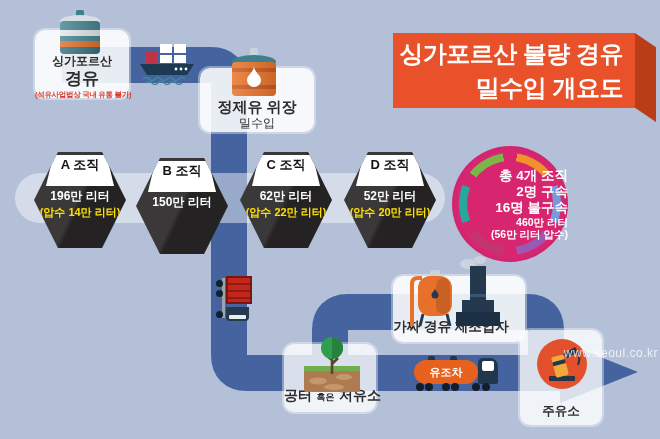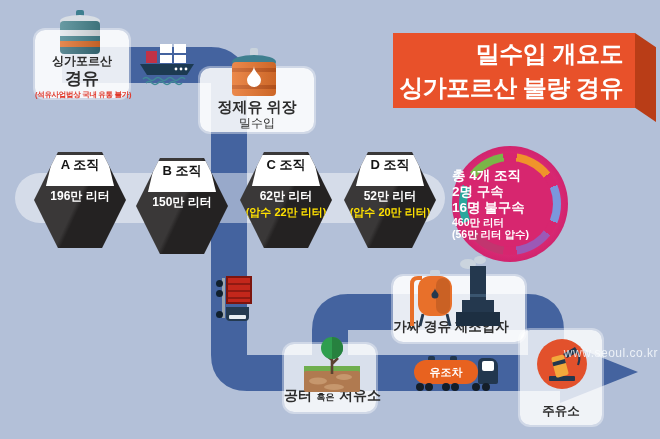--- a/index.html
+++ b/index.html
@@ -58,21 +58,21 @@
   
   .summary{position:absolute;left:452px;top:146px;width:116px;height:116px;border-radius:50%;
     background:radial-gradient(circle,#da2a74 58%,#bd1660 100%);z-index:4;}
   .summary .ring{position:absolute;inset:7px;border-radius:50%;
     background:conic-gradient(#d7266f 0 8deg,#f0932b 8deg 52deg,#d7266f 52deg 68deg,
       #7b97dd 68deg 112deg,#d7266f 112deg 128deg,#9b59b6 128deg 172deg,#d7266f 172deg 188deg,
       #c2356f 188deg 232deg,#d7266f 232deg 248deg,#28a79c 248deg 292deg,#d7266f 292deg 308deg,
       #7ab648 308deg 352deg,#d7266f 352deg 360deg);}
   .summary .ring-inner{position:absolute;inset:15px;border-radius:50%;background:#d7266f;}
   .summary .stxt{position:absolute;inset:0;display:flex;flex-direction:column;justify-content:center;
-    align-items:flex-start;color:#fff;font-weight:bold;text-align:center;}
+    align-items:flex-end;color:#fff;font-weight:bold;text-align:center;}
   .stxt .big{font-size:13.5px;line-height:16px;}
   .stxt .small{font-size:10.5px;line-height:12px;}
 
   
   .icon{position:absolute;z-index:4;}
 
   
   .drum1{left:57px;top:10px;width:46px;height:46px;}
   .drum1 .cap{position:absolute;left:19px;top:0;width:8px;height:8px;background:#3e7f8f;border-radius:2px;}
   .drum1 .lid{position:absolute;left:3px;top:5px;width:40px;height:12px;border-radius:50%;background:#d8dee4;}
@@ -125,22 +125,22 @@
     <path d="M62 65 H211 Q229 65 229 83 V355 Q229 373 247 373 H578"></path>
     <path d="M330 391 V330 Q330 312 348 312 H528 Q546 312 546 330 V391"></path>
     <polygon points="560,341 638,372 560,403"></polygon>
   </svg>
 
   <div class="light-band"></div>
 
   <div class="title-fold"></div>
   <div class="title-banner">
     <div class="title-text">
+      <div>싱가포르산 불량 경유</div>
       <div>밀수입 개요도</div>
-      <div>싱가포르산 불량 경유</div>
     </div>
   </div>
 
   <div class="box src-box">
     <div class="src-l1">싱가포르산</div>
     <div class="src-l2">경유</div>
     <div class="src-note">(석유사업법상 국내 유통 불가)</div>
   </div>
   <div class="icon drum1">
     <div class="cap"></div>
@@ -173,20 +173,21 @@
       <div class="lid"></div>
       <div class="body"></div>
     <svg width="16" height="22" viewBox="0 0 16 22">
         <path d="M8 0 C8 6 1 9 1 14 a7 7 0 0 0 14 0 C15 9 8 6 8 0Z" fill="#fff"></path>
       </svg>
   </div>
 
   <div class="hex" id="hexA">
     <div class="banner">A 조직</div>
     <div class="amount">196만 리터</div>
+    <div class="seized">(압수 14만 리터)</div>
   </div>
   <div class="hex" id="hexB">
     <div class="banner">B 조직</div>
     <div class="amount">150만 리터</div>
     <div class="seized"></div>
   </div>
   <div class="hex" id="hexC">
     <div class="banner">C 조직</div>
     <div class="amount">62만 리터</div>
     <div class="seized">(압수 22만 리터)</div>

